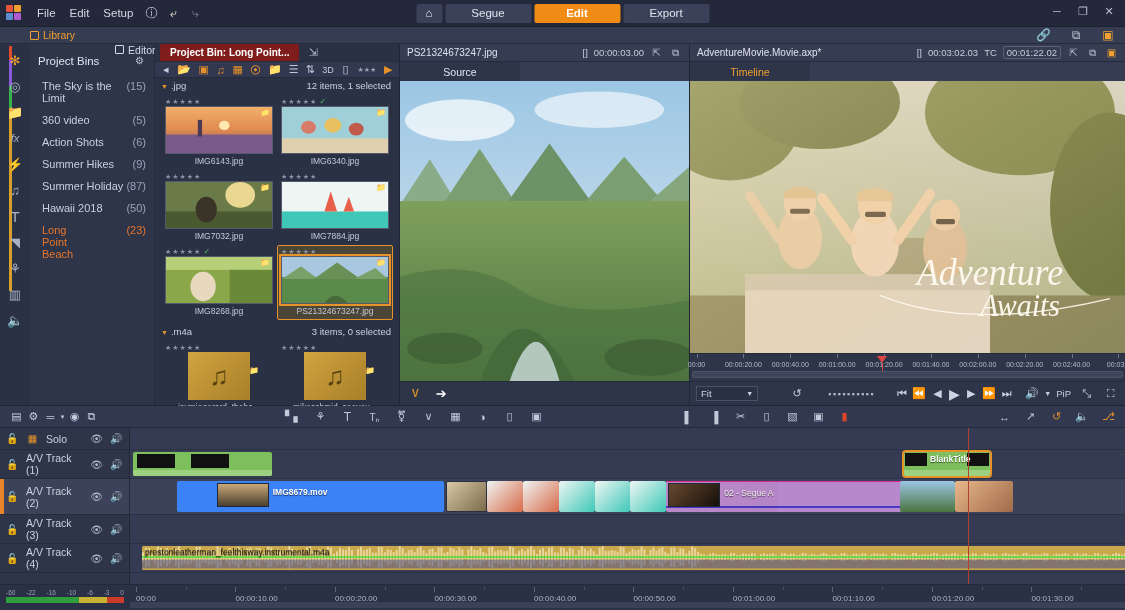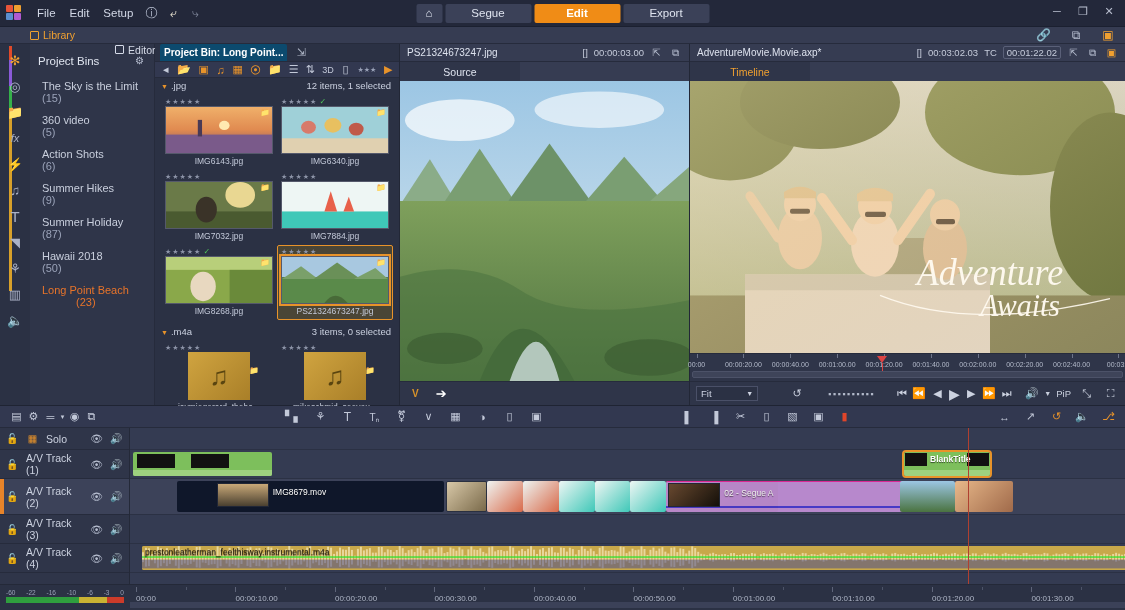--- a/index.html
+++ b/index.html
@@ -59,32 +59,32 @@
   .rail-strip { position:absolute; left:9px; top:2px; width:3px; height:245px;
                 background:linear-gradient(180deg,#e04a2a 0 14px,#8a5ad8 14px 40px,#35b04a 40px 62px,#d8a02a 62px 245px); }
   .rail-ico { width:22px; height:24px; display:flex; align-items:center; justify-content:center;
               color:#aab1c6; font-size:13px; margin-bottom:2px; cursor:pointer; position:relative; z-index:2;}
   .rail-ico.first { color:#f0a030; }
 
   
   .bins { width:125px; flex:0 0 125px; background:#2f3549; padding-top:6px; border-right:1px solid #262b3c;}
   .bins-head { display:flex; align-items:center; justify-content:space-between; padding:4px 8px 8px 8px;
                font-size:11.5px; color:#dfe4ef; }
-  .bin-row { display:flex; justify-content:space-between; padding:5px 8px 5px 12px; font-size:11px; cursor:pointer;flex-direction:column;}
+  .bin-row { display:flex; justify-content:space-between; padding:5px 8px 5px 12px; font-size:11px; cursor:pointer;}
   .bin-row.active { color:#e8742a; }
   .bin-row .cnt { color:#9aa2b8; }
   .bin-row.active .cnt { color:#e8742a;margin-left:34px; }
 
   
   .browser { width:245px; flex:0 0 245px; background:#2b3144; display:flex; flex-direction:column;
              border-right:1px solid #222736; position:relative; }
   .bin-tab-row { height:20px; display:flex; align-items:center; position:relative; background:#2b3144; padding-left:5px;}
   .bin-tab {
-    height:17px; background:#0c4a6e; color:#fff; font-size:10px; font-weight:bold;
-    display:flex; align-items:center; padding:0 4px; border-radius:2px 2px 0 0;
+    height:17px; background:#7f1d1d; color:#fff; font-size:10px; font-weight:bold;
+    display:flex; align-items:center; padding:0 10px; border-radius:2px 2px 0 0;
   }
   .bin-tab-ico { width:16px; height:16px; margin-left:6px; color:#b5bccd; font-size:11px;
                  display:flex; align-items:center; justify-content:center;}
   .browser-tools { height:22px; background:#323850; display:flex; align-items:center; gap:7px; padding:0 6px;
                    border-top:1px solid #262b3c; border-bottom:1px solid #262b3c; }
   .btool { width:15px; height:15px; display:flex; align-items:center; justify-content:center;
            font-size:11px; color:#c3c9d9; cursor:pointer; }
   .btool.orange { color:#e8932a; }
   .group-head { display:flex; justify-content:space-between; align-items:center;
                 padding:2px 8px 2px 6px; font-size:9.5px; color:#cbd1e0; background:#2b3144; }
@@ -702,21 +702,21 @@
           </div>
           <div class="clip" style="left:77.8%;width:8.6%;background:#7dbf5c;outline:2px solid #e8932a;">
             <div style="position:absolute;left:1px;top:1px;width:22px;height:13px;background:#111;"></div>
             <div style="position:absolute;right:1px;top:1px;width:22px;height:13px;background:#111;"></div>
             <div class="clip-label" style="left:26px;top:2px;font-weight:bold">BlankTitle</div>
             <div style="position:absolute;left:0;right:0;bottom:0;height:6px;background:#9ed17f;"></div>
           </div>
         </div>
 
         <div class="trk-lane sel tall">
-          <div class="clip" style="left:4.7%;width:26.9%;background:#0f172a;">
+          <div class="clip" style="left:4.7%;width:26.9%;background:#3b82f6;font-weight:bold;">
             <div class="clip-thumb" style="left:40px;width:52px;height:24px;background:linear-gradient(180deg,#c8a878,#4a4030);"></div>
             <div class="clip-label" style="left:96px;top:6px">IMG8679.mov</div>
           </div>
           <div class="clip" style="left:31.8%;width:4.1%;background:#ffffff;border:1px solid #2a3040;overflow:hidden">
             <div style="width:100%;height:100%;background:linear-gradient(135deg,#d8c8a8,#7a6a4a)"></div>
           </div>
           <div class="clip" style="left:35.9%;width:3.6%;background:#f2f6f2;">
             <div style="width:100%;height:100%;background:linear-gradient(135deg,#f0f4f2,#d86a4a)"></div>
           </div>
           <div class="clip" style="left:39.5%;width:3.6%;background:#f2f6f2;">

